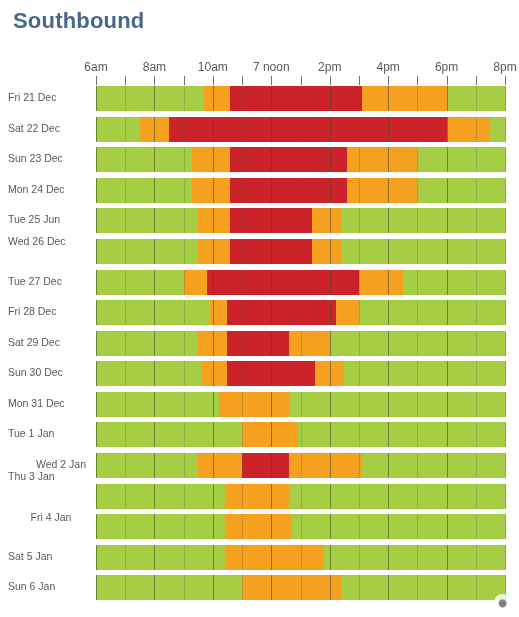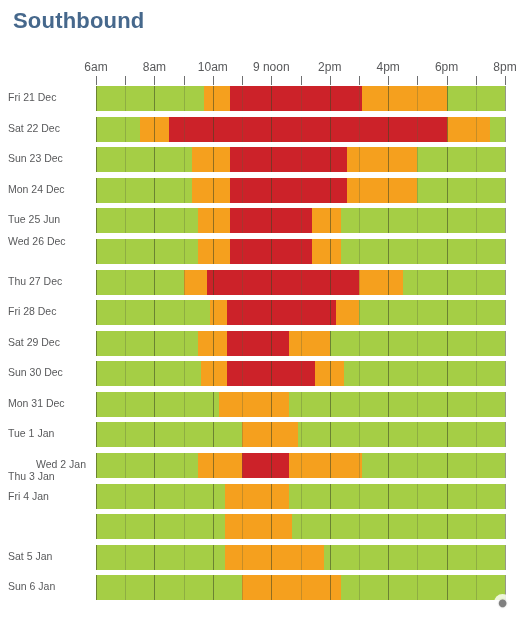--- a/index.html
+++ b/index.html
@@ -62,21 +62,21 @@
 </head>
 <body>
 
 <div id="title">Southbound</div>
 
 <div id="chart">
   <div id="axis">
       <div class="tick-label" style="left: 96px;">6am</div>
       <div class="tick-label" style="left: 154.429px;">8am</div>
       <div class="tick-label" style="left: 212.857px;">10am</div>
-      <div class="tick-label" style="left: 271.286px;">9 noon</div>
+      <div class="tick-label" style="left: 271.286px;">7 noon</div>
       <div class="tick-label" style="left: 329.714px;">2pm</div>
       <div class="tick-label" style="left: 388.143px;">4pm</div>
       <div class="tick-label" style="left: 446.571px;">6pm</div>
       <div class="tick-label" style="left: 505px;">8pm</div>
       <div class="tick-mark" style="left: 96px;"></div>
       <div class="tick-mark" style="left: 125.214px;"></div>
       <div class="tick-mark" style="left: 154.429px;"></div>
       <div class="tick-mark" style="left: 183.643px;"></div>
       <div class="tick-mark" style="left: 212.857px;"></div>
       <div class="tick-mark" style="left: 242.071px;"></div>
@@ -459,23 +459,23 @@
 <div id="watermark">
   <span id="wm-logo">●</span>
 </div>
 
 <div class="daylabel" style="top: 91.2941px; left: 8px;">Fri 21 Dec</div>
 <div class="daylabel" style="top: 122.294px; left: 8px;">Sat 22 Dec</div>
 <div class="daylabel" style="top: 152.294px; left: 8px;">Sun 23 Dec</div>
 <div class="daylabel" style="top: 183.294px; left: 8px;">Mon 24 Dec</div>
 <div class="daylabel" style="top: 213.294px; left: 8px;">Tue 25 Jun</div>
 <div class="daylabel" style="top: 235px; left: 8px;">Wed 26 Dec</div>
-<div class="daylabel" style="top: 275.294px; left: 8px;">Thu 27 Dec</div>
+<div class="daylabel" style="top: 275.294px; left: 8px;">Tue 27 Dec</div>
 <div class="daylabel" style="top: 305.294px; left: 8px;">Fri 28 Dec</div>
 <div class="daylabel" style="top: 336.294px; left: 8px;">Sat 29 Dec</div>
 <div class="daylabel" style="top: 366.294px; left: 8px;">Sun 30 Dec</div>
 <div class="daylabel" style="top: 397.294px; left: 8px;">Mon 31 Dec</div>
 <div class="daylabel" style="top: 427.294px; left: 8px;">Tue 1 Jan</div>
 <div class="daylabel" style="top: 458.294px; left: 8px; margin-left: 28px;">Wed 2 Jan</div>
 <div class="daylabel" style="top: 470px; left: 8px;">Thu 3 Jan</div>
-<div class="daylabel" style="top: 490px; left: 8px;">Fri 4 Jan</div>
+<div class="daylabel" style="top: 511px; left: 8px; text-align: center;">Fri 4 Jan</div>
 <div class="daylabel" style="top: 550.294px; left: 8px;">Sat 5 Jan</div>
 <div class="daylabel" style="top: 580.294px; left: 8px;">Sun 6 Jan</div>
 
 </body></html>

